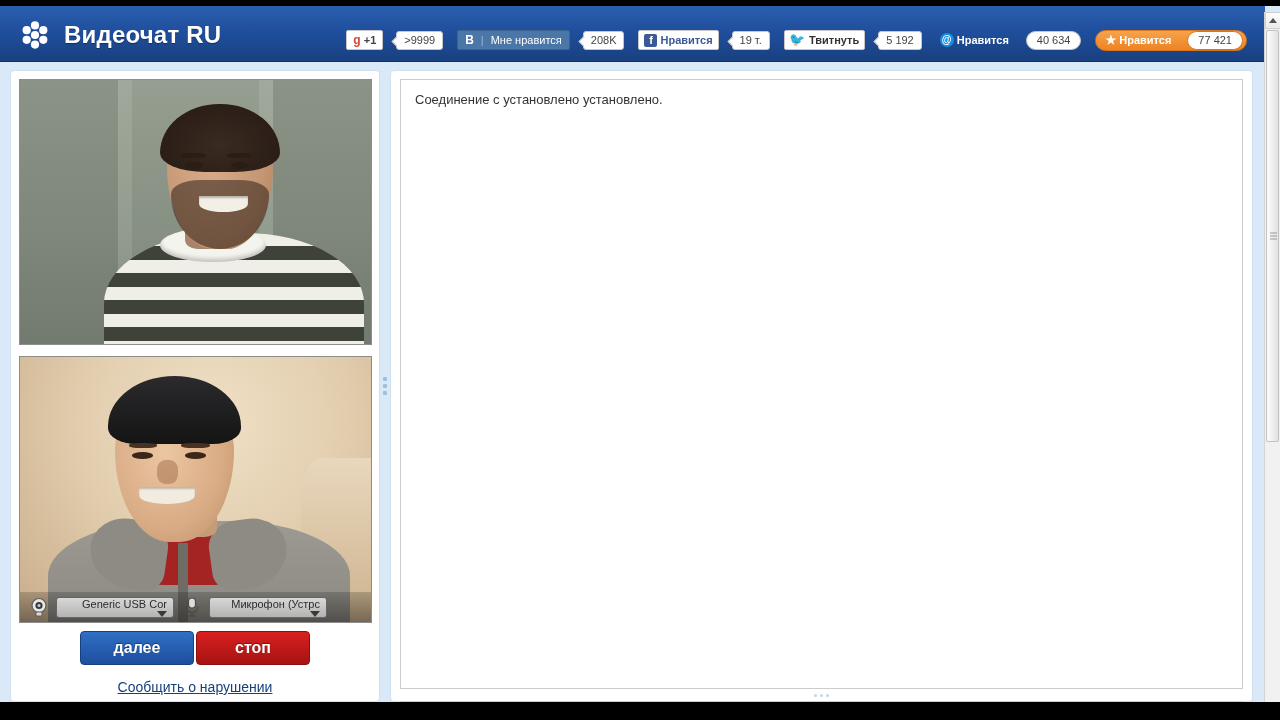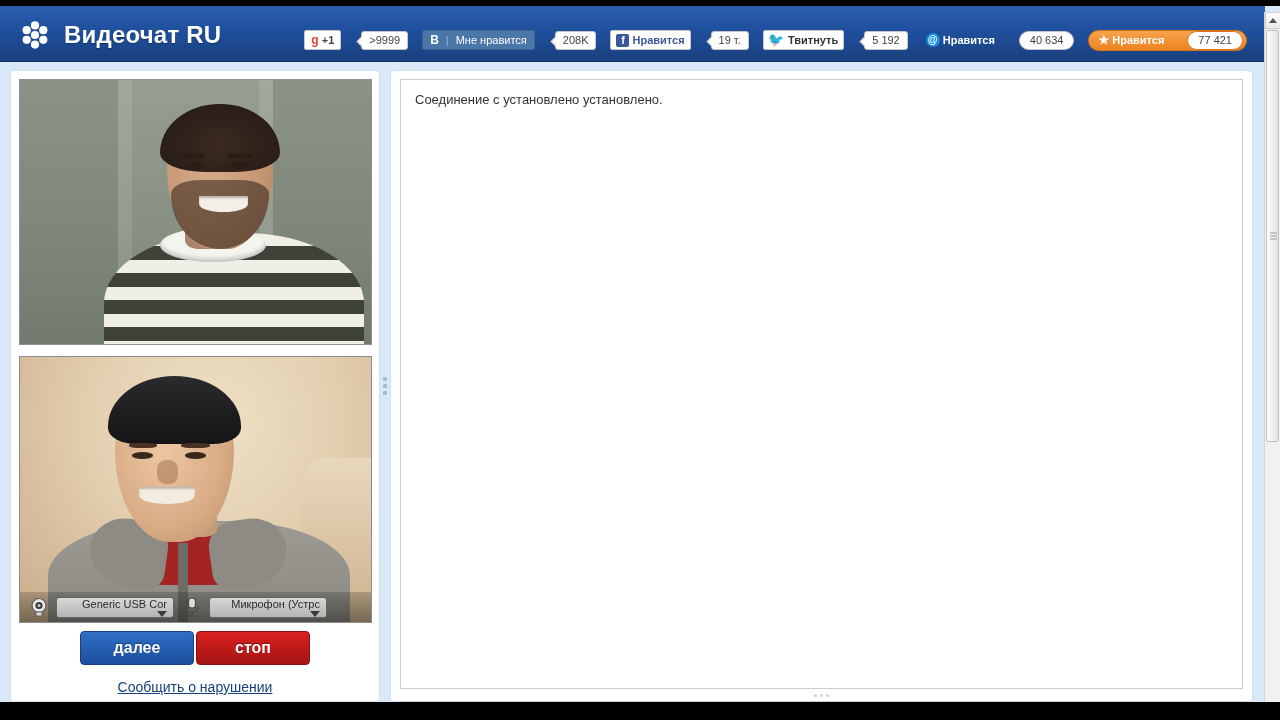--- a/index.html
+++ b/index.html
@@ -49,21 +49,21 @@
   .sw { display: flex; align-items: center; height: 20px; }
   .sw-btn {
     display: flex; align-items: center; gap: 3px;
     height: 20px; padding: 0 5px;
     font-size: 11px; line-height: 20px;
     border-radius: 2px;
     white-space: nowrap;
   }
   .sw-count {
     height: 19px; padding: 0 7px;
-    margin-left: 20px;
+    margin-left: 13px;
     background: #fff; border: 1px solid #c6c6c6;
     border-radius: 3px;
     font-size: 11px; line-height: 17px; color: #444;
     white-space: nowrap;
     position: relative;
   }
   .sw-count::before {
     content: ""; position: absolute;
     left: -4px; top: 6px;
     width: 6px; height: 6px;

